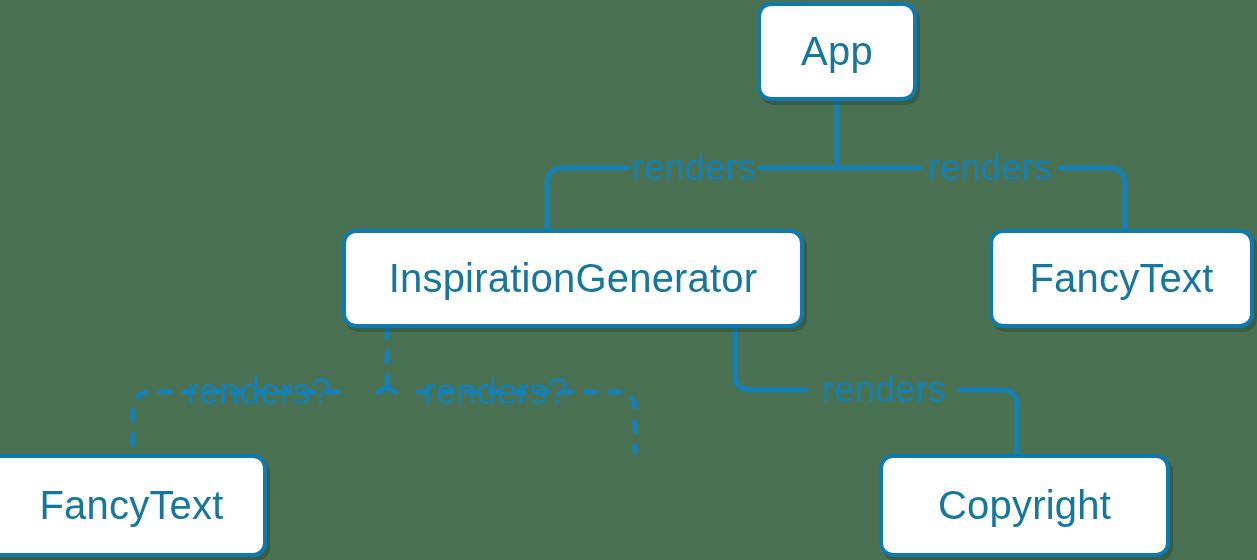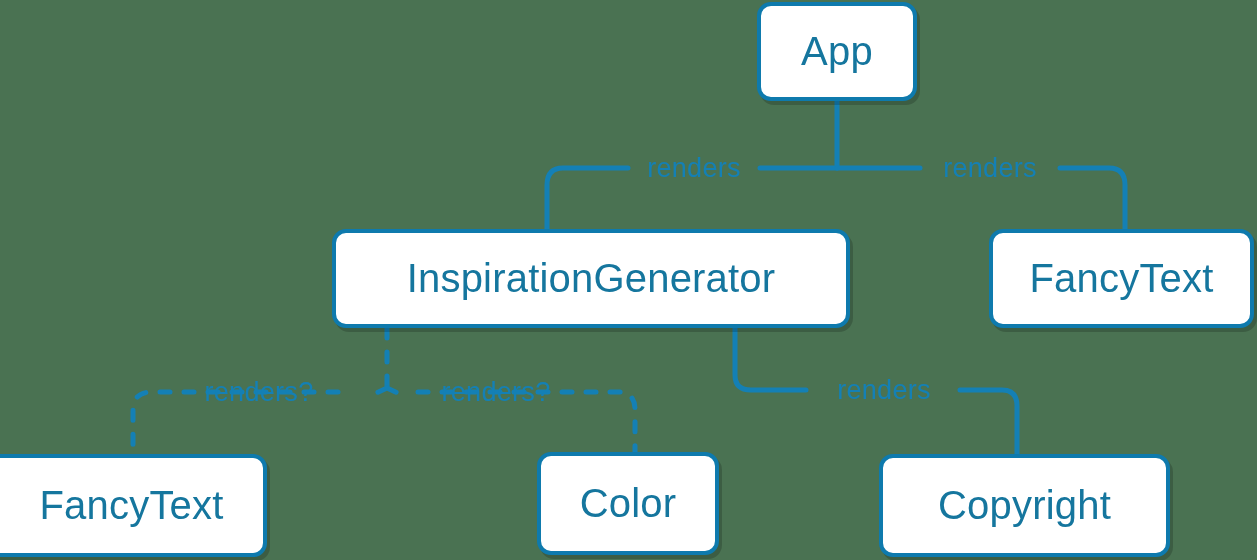--- a/index.html
+++ b/index.html
@@ -39,21 +39,21 @@
   }
   .node-label {
     color: #15769e;
     font-weight: 400;
     letter-spacing: 0.2px;
     white-space: nowrap;
   }
   .edge-label {
     position: absolute;
     color: #1480b5;
-    font-size: 27px;
+    font-size: 36px;
     font-weight: 400;
     white-space: nowrap;
     transform: translate(-50%, -50%);
     letter-spacing: 0.3px;
   }
 </style>
 </head>
 <body>
 
 <div id="stage">
@@ -78,33 +78,30 @@
   <div class="edge-label" style="left:694px; top:168px;">renders</div>
   <div class="edge-label" style="left:990px; top:168px;">renders</div>
   <div class="edge-label" style="left:259px; top:392px;">renders?</div>
   <div class="edge-label" style="left:496px; top:392px;">renders?</div>
   <div class="edge-label" style="left:884px; top:390px;">renders</div>
 
   <div class="node" style="left:757px; top:2px; width:160px; height:99px;">
     <span class="node-label" style="font-size:40px;">App</span>
   </div>
 
-  <div class="node" style="left:332px; top:229px; width:518px; height:99px;">
+  <div class="node" style="left:342px; top:229px; width:462px; height:99px;">
     <span class="node-label" style="font-size:40px;">InspirationGenerator</span>
   </div>
 
   <div class="node" style="left:989px; top:229px; width:265px; height:99px;">
     <span class="node-label" style="font-size:40px;">FancyText</span>
   </div>
 
   <div class="node" style="left:-18px; top:454px; width:285px; height:103px;">
     <span class="node-label" style="font-size:40px; padding-left:14px;">FancyText</span>
   </div>
 
-  <div class="node" style="left:537px; top:452px; width:182px; height:103px;">
-    <span class="node-label" style="font-size:40px;">Color</span>
-  </div>
 
   <div class="node" style="left:879px; top:454px; width:291px; height:103px;">
     <span class="node-label" style="font-size:40px;">Copyright</span>
   </div>
 
 </div>
 
 </body></html>

